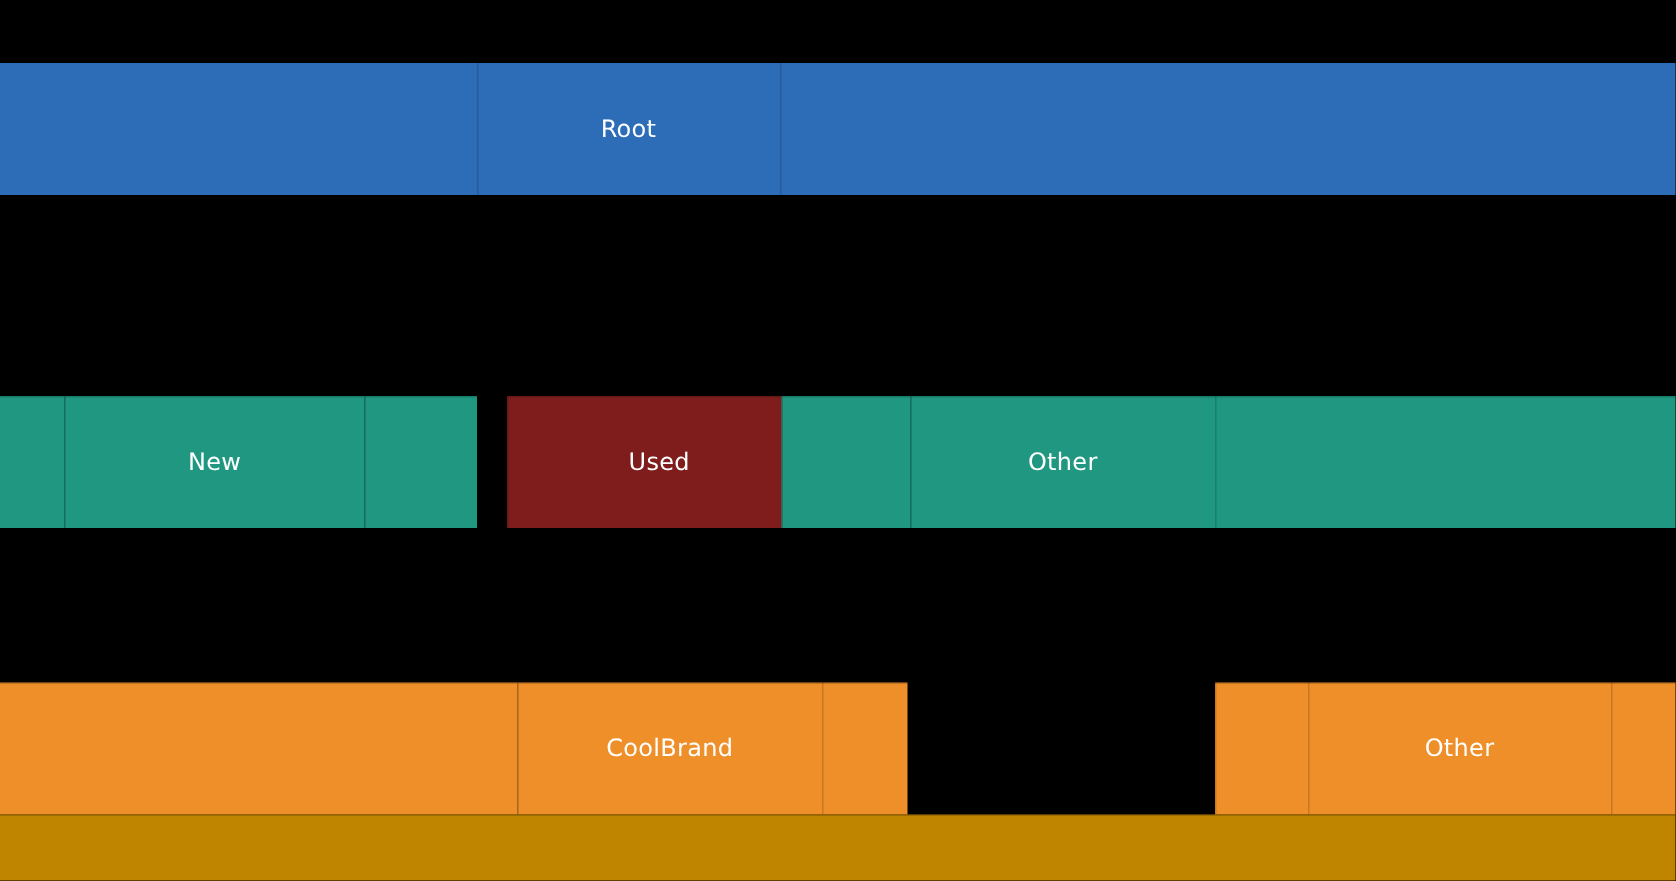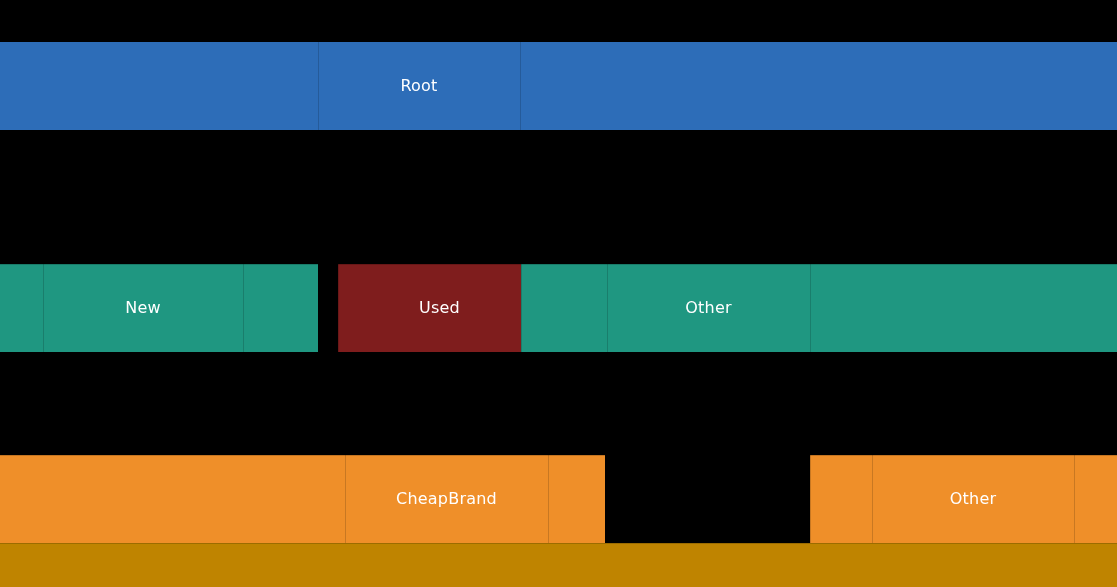--- a/index.html
+++ b/index.html
@@ -106,21 +106,21 @@
       </div>
       <div class="node seam-left seam-top" style="left: 810px; width: 307px; background: rgb(31, 151, 129);">
         <span class="node-label"></span>
       </div>
     </div>
     <div class="level" style="top: 455px; height: 88px;">
       <div class="node seam-top" style="left: 0px; width: 345px; background: rgb(239, 143, 41);">
         <span class="node-label"></span>
       </div>
       <div class="node seam-left seam-top" style="left: 345px; width: 203px; background: rgb(239, 143, 41);">
-        <span class="node-label">CheapBrand</span>
+        <span class="node-label">CoolBrand</span>
       </div>
       <div class="node seam-left seam-top" style="left: 548px; width: 57px; background: rgb(239, 143, 41);">
         <span class="node-label"></span>
       </div>
       <div class="node seam-left seam-top" style="left: 810px; width: 62px; background: rgb(239, 143, 41);">
         <span class="node-label"></span>
       </div>
       <div class="node seam-left seam-top" style="left: 872px; width: 202px; background: rgb(239, 143, 41);">
         <span class="node-label">Other</span>
       </div>

